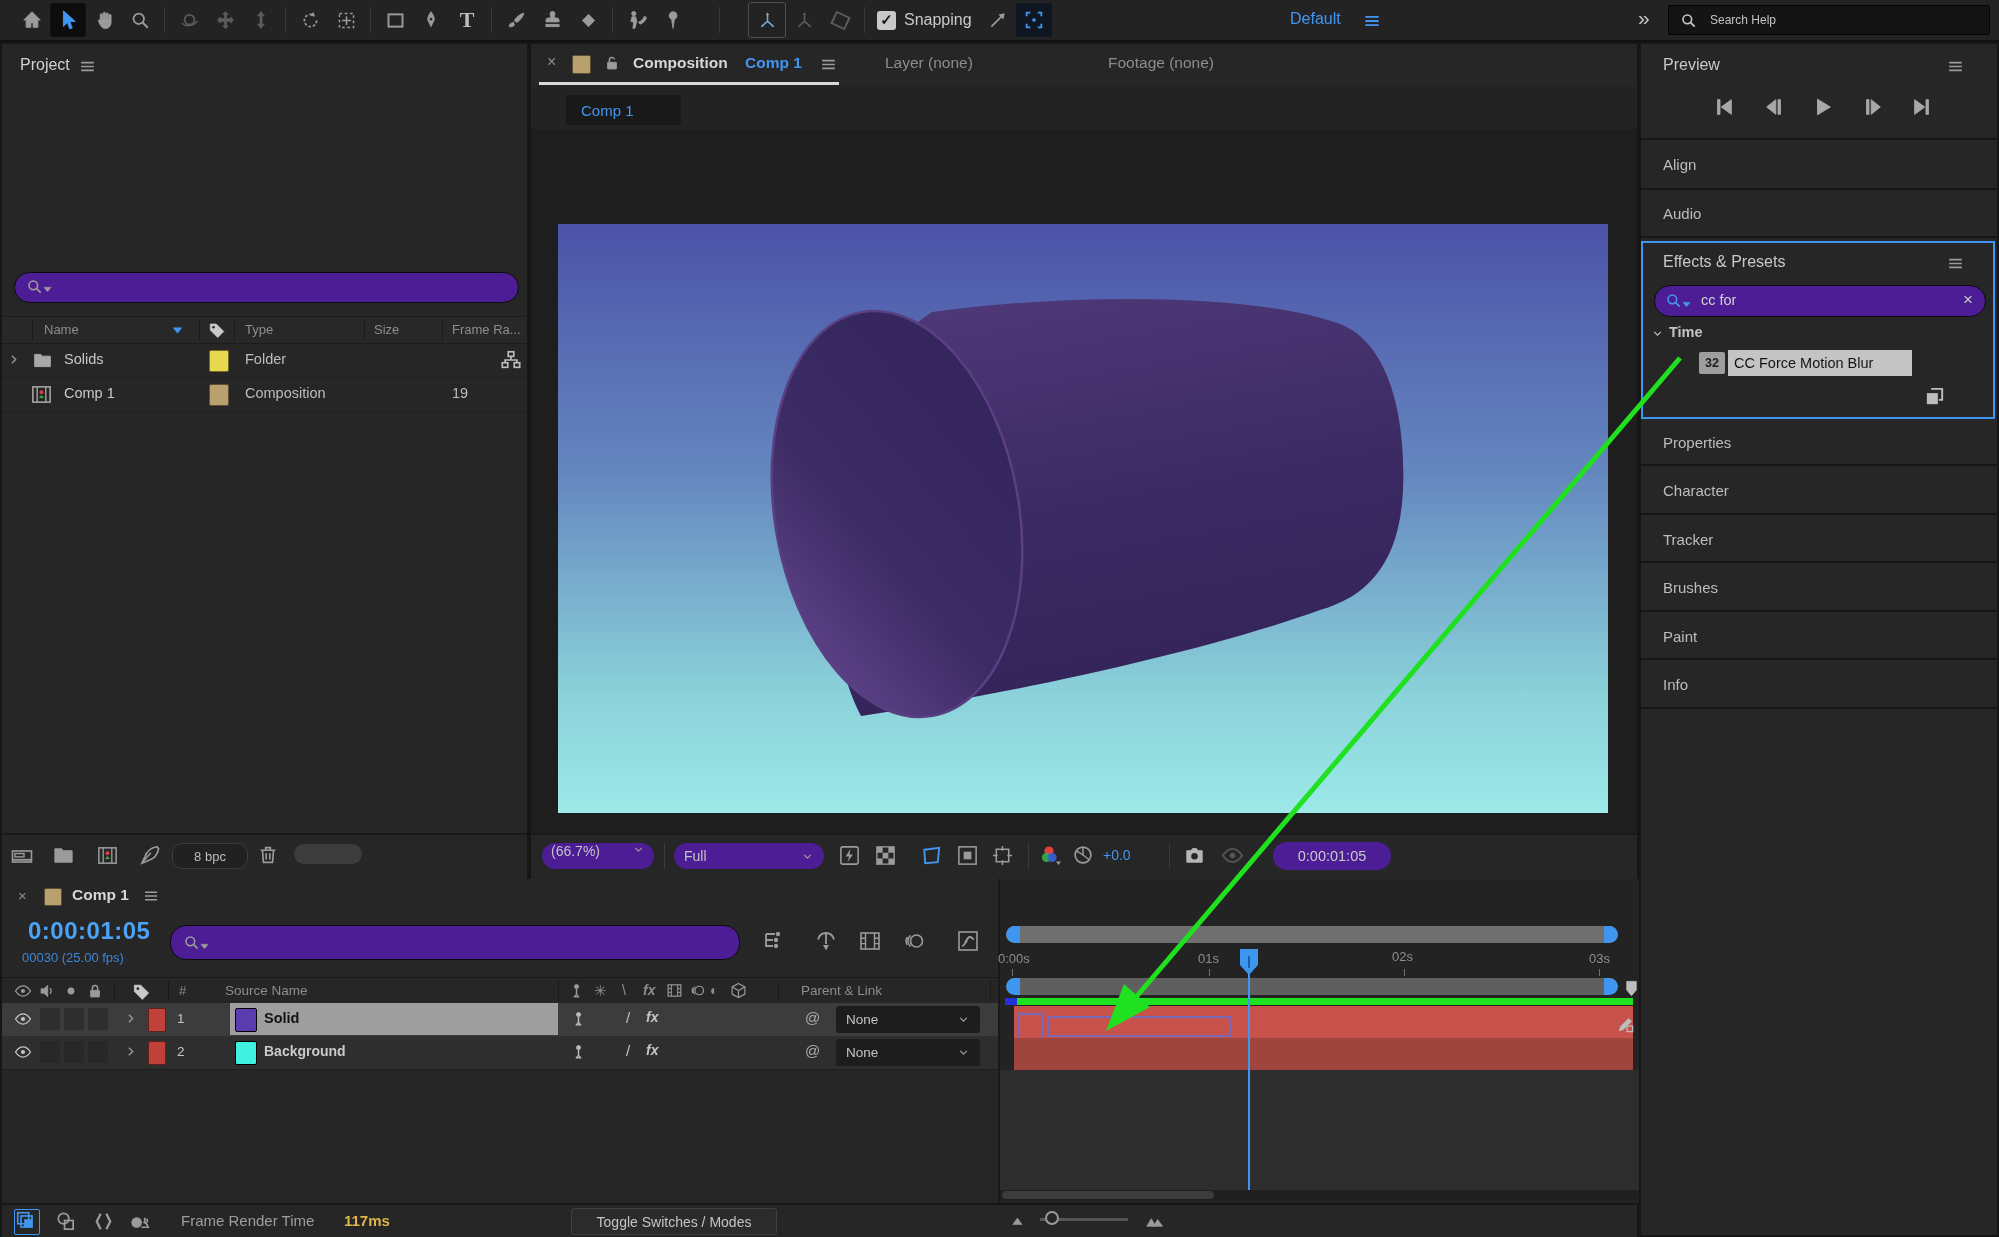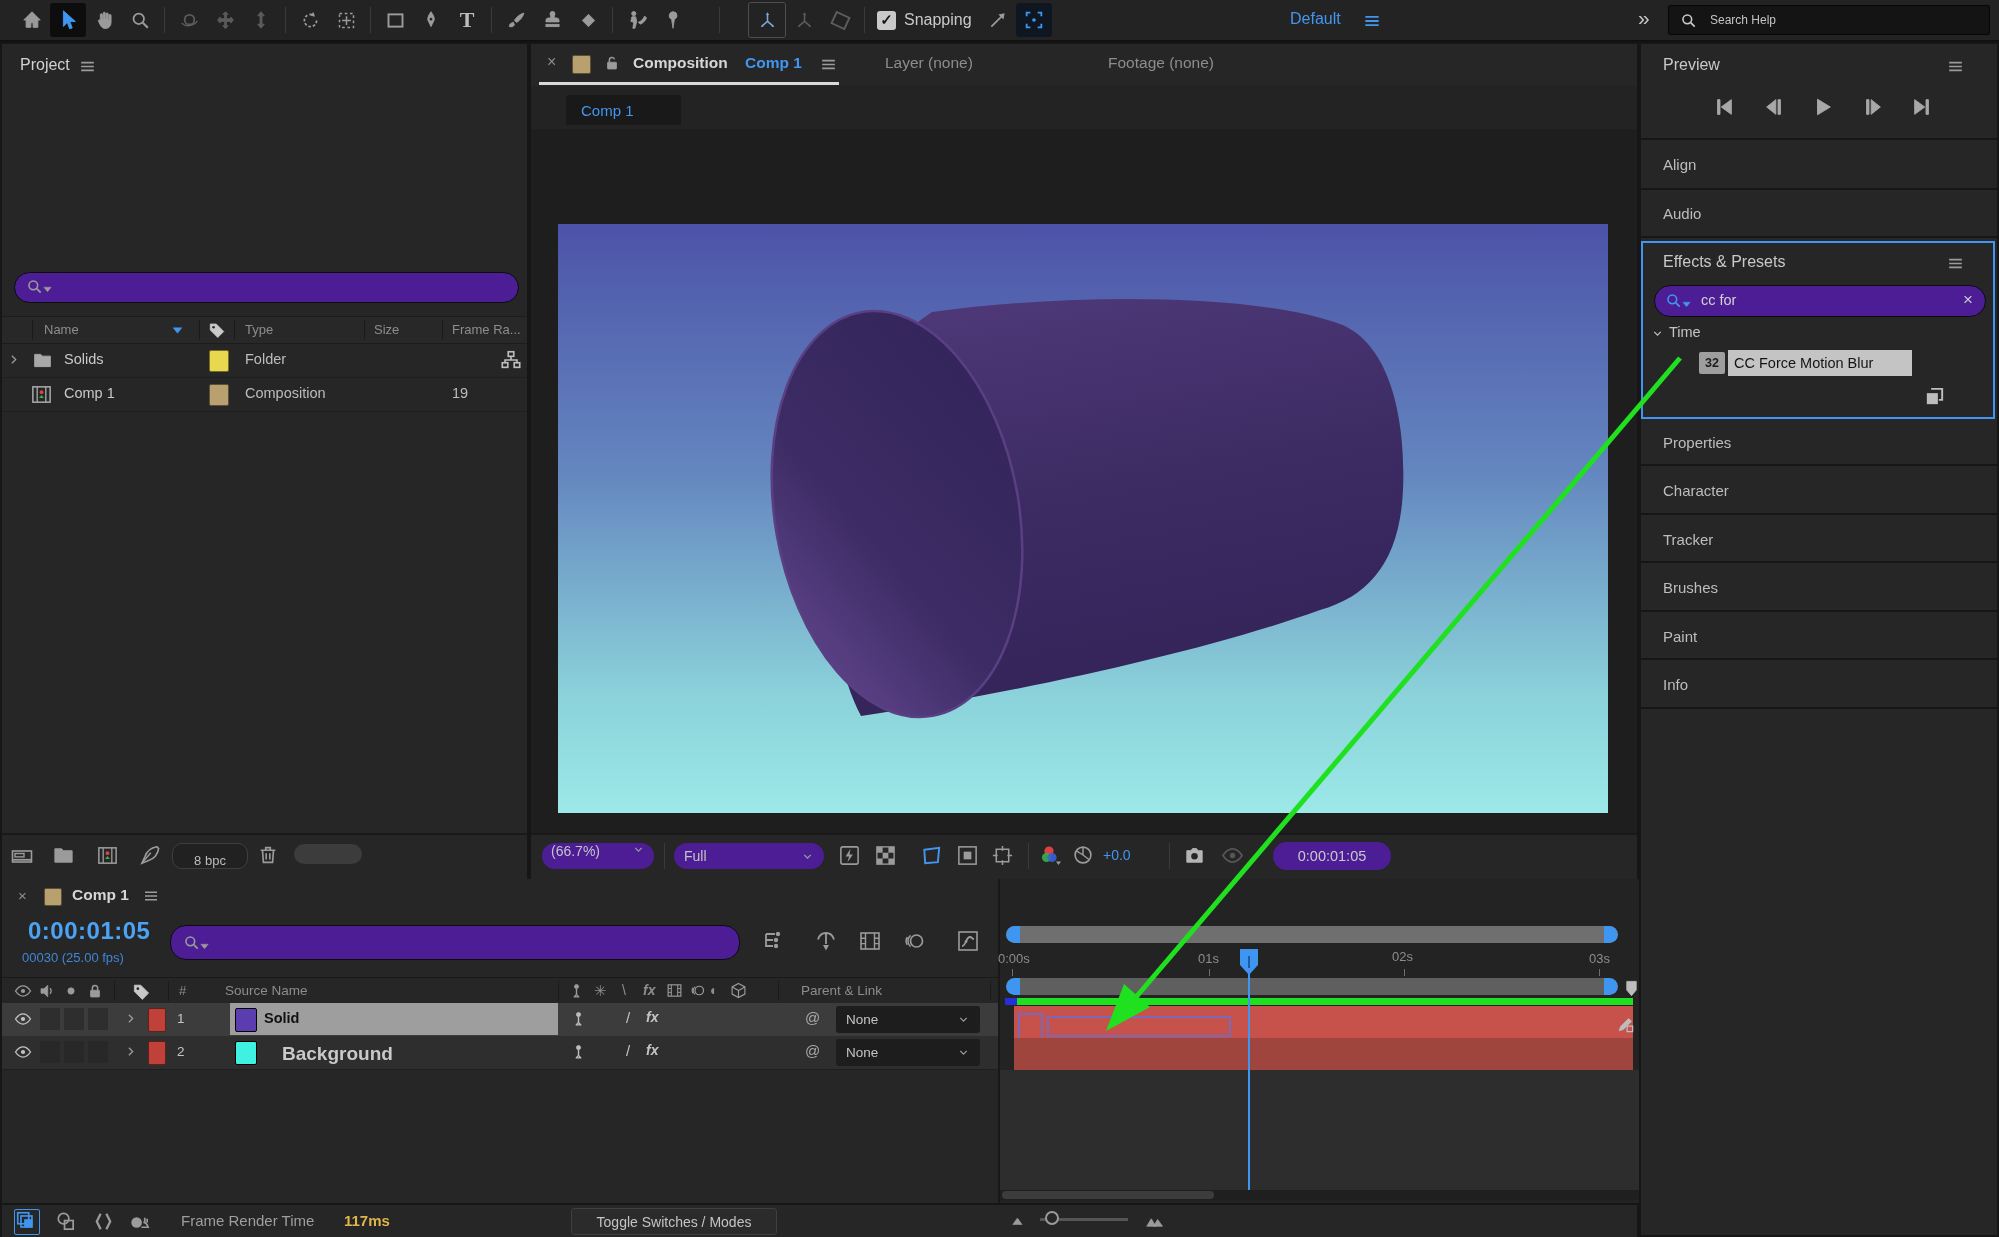--- a/index.html
+++ b/index.html
@@ -534,21 +534,21 @@
       <span class="abs ic" style="left:94px;top:9px;width:23px;height:23px;">
           <svg viewBox="0 0 24 24" width="23" height="23">
             <use href="#s-compnew"></use>
           </svg>
         </span>
       <span class="abs ic" style="left:136px;top:9px;width:22px;height:22px;">
           <svg viewBox="0 0 24 24" width="22" height="22">
             <use href="#s-quill"></use>
           </svg>
         </span>
-      <div class="abs" style="left:170px;top:8px;width:74px;height:24px;background:#212121;border:1px solid #3e3e3e;border-radius:10px;display:flex;align-items:flex-end;justify-content:center;">
+      <div class="abs" style="left:170px;top:8px;width:74px;height:24px;background:#212121;border:1px solid #3e3e3e;border-radius:10px;display:flex;align-items:center;justify-content:center;">
         <span class="sm" style="color:#bdbdbd;">8 bpc</span>
       </div>
       <span class="abs ic" style="left:255px;top:9px;width:22px;height:22px;">
           <svg viewBox="0 0 24 24" width="22" height="22">
             <use href="#s-trash"></use>
           </svg>
         </span>
       <div class="abs" style="left:292px;top:9px;width:68px;height:20px;background:#3c3c3c;border-radius:10px;"></div>
     </div>
   </div>
@@ -740,21 +740,21 @@
             </svg>
           </span>
         <span class="ic" style="position:absolute;left:26px;top:13px;width:11px;height:11px;color:#4296f0;">
             <svg viewBox="0 0 24 24" width="11" height="11">
               <use href="#s-sortdown"></use>
             </svg>
           </span>
         <span class="abs" style="left:46px;top:6px;color:#d2d2d2;font-size:14.5px;">cc for</span>
         <span class="abs" style="left:308px;top:4px;color:#c9c9c9;font-size:17px;">×</span>
       </div>
-      <div class="abs" style="left:0;top:78px;width:350px;height:26px;">
+      <div class="abs" style="left:0;top:78px;width:350px;height:26px;font-weight:bold;">
         <span class="ic" style="position:absolute;left:8px;top:6px;width:13px;height:13px;color:#bdbdbd;">
             <svg viewBox="0 0 24 24" width="13" height="13">
               <use href="#s-caret"></use>
             </svg>
           </span>
         <span class="abs" style="left:26px;top:3px;color:#c4c4c4;font-size:14.5px;">Time</span>
       </div>
       <div class="abs" style="left:0;top:106px;width:350px;height:30px;">
         <span class="abs" style="left:56px;top:3px;width:26px;height:22px;background:#9e9e9e;border-radius:2px;color:#1c1c1c;font-size:12.5px;font-weight:bold;display:flex;align-items:center;justify-content:center;">32</span>
         <span class="abs" style="left:85px;top:1px;width:184px;height:26px;background:#c4c4c4;color:#141414;font-size:14.5px;display:flex;align-items:center;padding-left:6px;box-sizing:border-box;">CC Force Motion Blur</span>
@@ -938,21 +938,21 @@
       <div class="abs" style="left:62px;top:5px;width:20px;height:22px;background:#282828;"></div>
       <div class="abs" style="left:86px;top:5px;width:20px;height:22px;background:#282828;"></div>
       <span class="abs ic" style="left:122px;top:9px;width:13px;height:13px;">
           <svg viewBox="0 0 24 24" width="13" height="13">
             <use href="#s-chevr"></use>
           </svg>
         </span>
       <div class="chip" style="left:146px;top:5px;width:16px;height:22px;background:#c0403a;"></div>
       <span class="abs" style="left:175px;top:8px;font-size:13.5px;color:#c4c4c4;">2</span>
       <div class="chip" style="left:233px;top:5px;width:20px;height:22px;background:#3ff1e0;border-color:#000;"></div>
-      <span class="abs" style="left:262px;top:7px;font-size:19px;font-weight:bold;color:#c9c9c9;margin-left:18px;">Background</span>
+      <span class="abs" style="left:262px;top:7px;font-size:14px;font-weight:bold;color:#c9c9c9;">Background</span>
       <span class="abs ic" style="left:568px;top:7px;width:17px;height:17px;color:#bdbdbd;">
           <svg viewBox="0 0 24 24" width="17" height="17">
             <use href="#s-shy"></use>
           </svg>
         </span>
       <span class="abs glyph" style="left:624px;top:6px;font-size:15px;color:#c4c4c4;">/</span>
       <span class="abs glyph" style="left:644px;top:6px;font-size:14px;font-style:italic;font-weight:bold;color:#c4c4c4;">fx</span>
       <span class="abs glyph" style="left:803px;top:6px;font-size:15px;color:#a8a8a8;">@</span>
       <div class="abs" style="left:834px;top:3px;width:144px;height:27px;background:#1d1d1d;border-radius:3px;display:flex;align-items:center;justify-content:space-between;padding:0 10px;box-sizing:border-box;">
         <span style="color:#c4c4c4;font-size:13.5px;">None</span>

